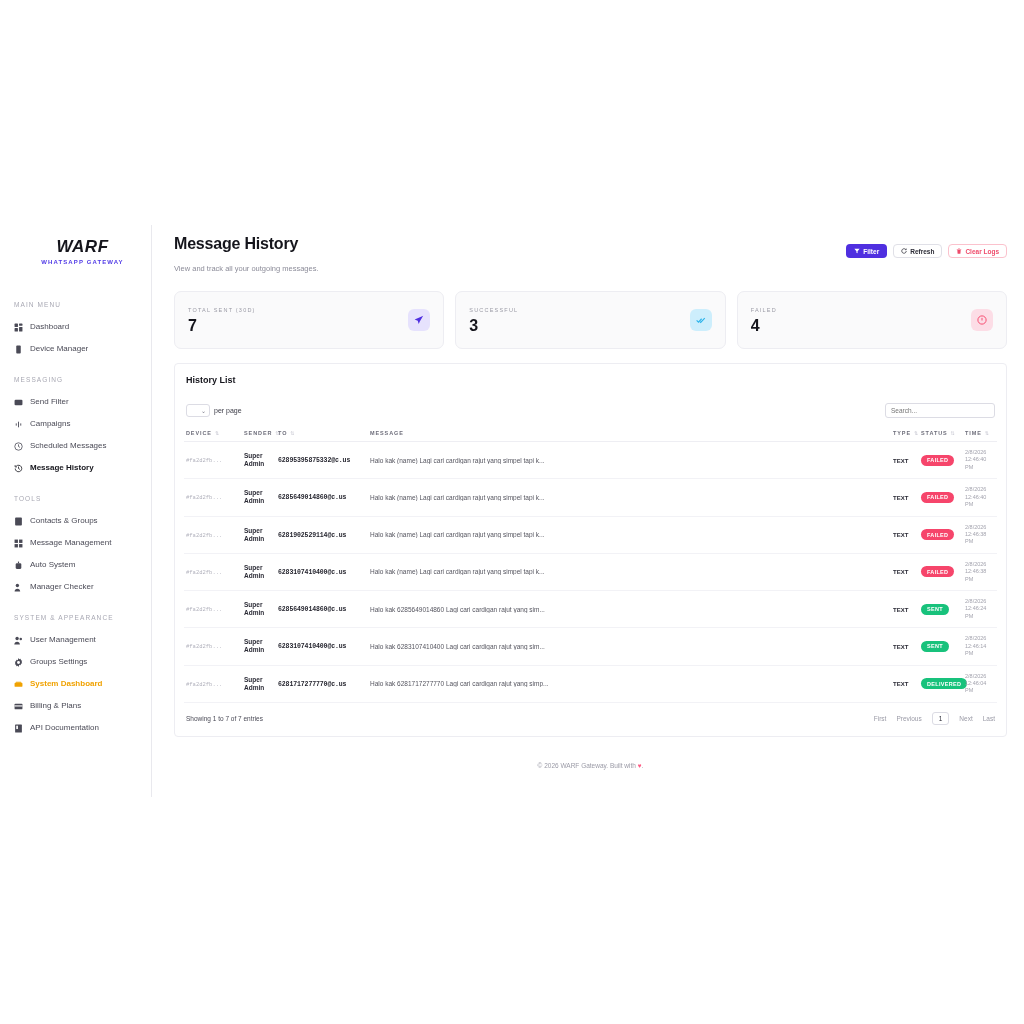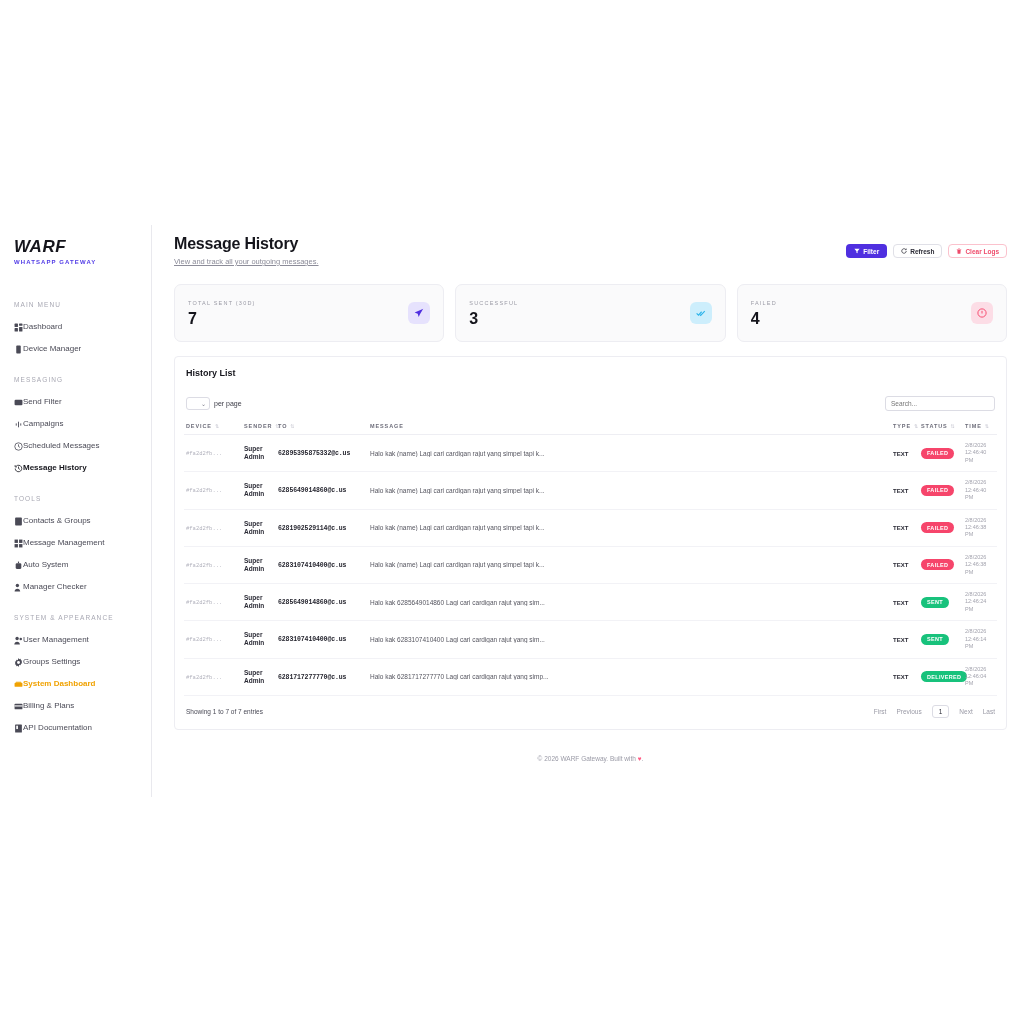--- a/index.html
+++ b/index.html
@@ -19,38 +19,38 @@
 
   
   .sidebar {
     width: 152px;
     background: #ffffff;
     border-right: 1px solid #e9e9ee;
     padding: 0;
     flex: 0 0 152px;
     position: relative;
   }
-  .logo-wrap { padding: 12px 0 0 14px; }
+  .logo-wrap { padding: 12px 0 0 14px; text-align: center; }
   .logo-main {
     font-size: 17px; font-weight: bold; font-style: italic;
     letter-spacing: 0.5px; color: #15151c;
     font-family: "Liberation Sans", sans-serif;
   }
   .logo-sub {
     font-size: 6px; font-weight: bold; letter-spacing: 1.1px;
     color: #4f39e6; margin-top: 2px;
   }
   .nav-section {
     font-size: 6.5px; letter-spacing: 1.1px; color: #a8a8b3;
     padding: 0 0 0 14px; margin-top: 16px; margin-bottom: 8px;
     text-transform: uppercase;
   }
   .nav-section.first { margin-top: 36px; }
   .nav-item {
-    display: flex; align-items: center; 
+    display: flex; align-items: center; gap: 7px;
     padding: 6px 0 6px 14px;
     font-size: 8px; color: #4a4a56;
     cursor: pointer;
     line-height: 1;
     height: 22px;
   }
   .nav-item .ico {
     width: 9px; height: 9px; flex: 0 0 9px;
     display: inline-flex; align-items: center; justify-content: center;
   }
@@ -64,21 +64,21 @@
     padding: 10px 9px 0 22px;
     position: relative;
     overflow: hidden;
   }
   .page-head {
     display: flex; align-items: flex-start; justify-content: space-between;
   }
   .page-title {
     font-size: 16px; font-weight: bold; color: #15151c; letter-spacing: -0.2px;
   }
-  .page-sub { font-size: 7.5px; color: #8c8c99; margin-top: 4px; text-decoration: underline; }
+  .page-sub { font-size: 7.5px; color: #8c8c99; margin-top: 11px; }
   .head-actions { display: flex; gap: 6px; align-items: center; margin-top: 9px; }
   .btn {
     display: inline-flex; align-items: center; gap: 3px;
     height: 14px; padding: 0 7px; border-radius: 4px;
     font-size: 6.5px; font-weight: bold; cursor: pointer;
     border: 1px solid transparent; white-space: nowrap;
   }
   .btn svg { width: 6px; height: 6px; display: block; }
   .btn-filter { background: #4f2fe0; color: #ffffff; }
   .btn-refresh { background: #ffffff; color: #2b2b36; border-color: #e0e0e7; }

